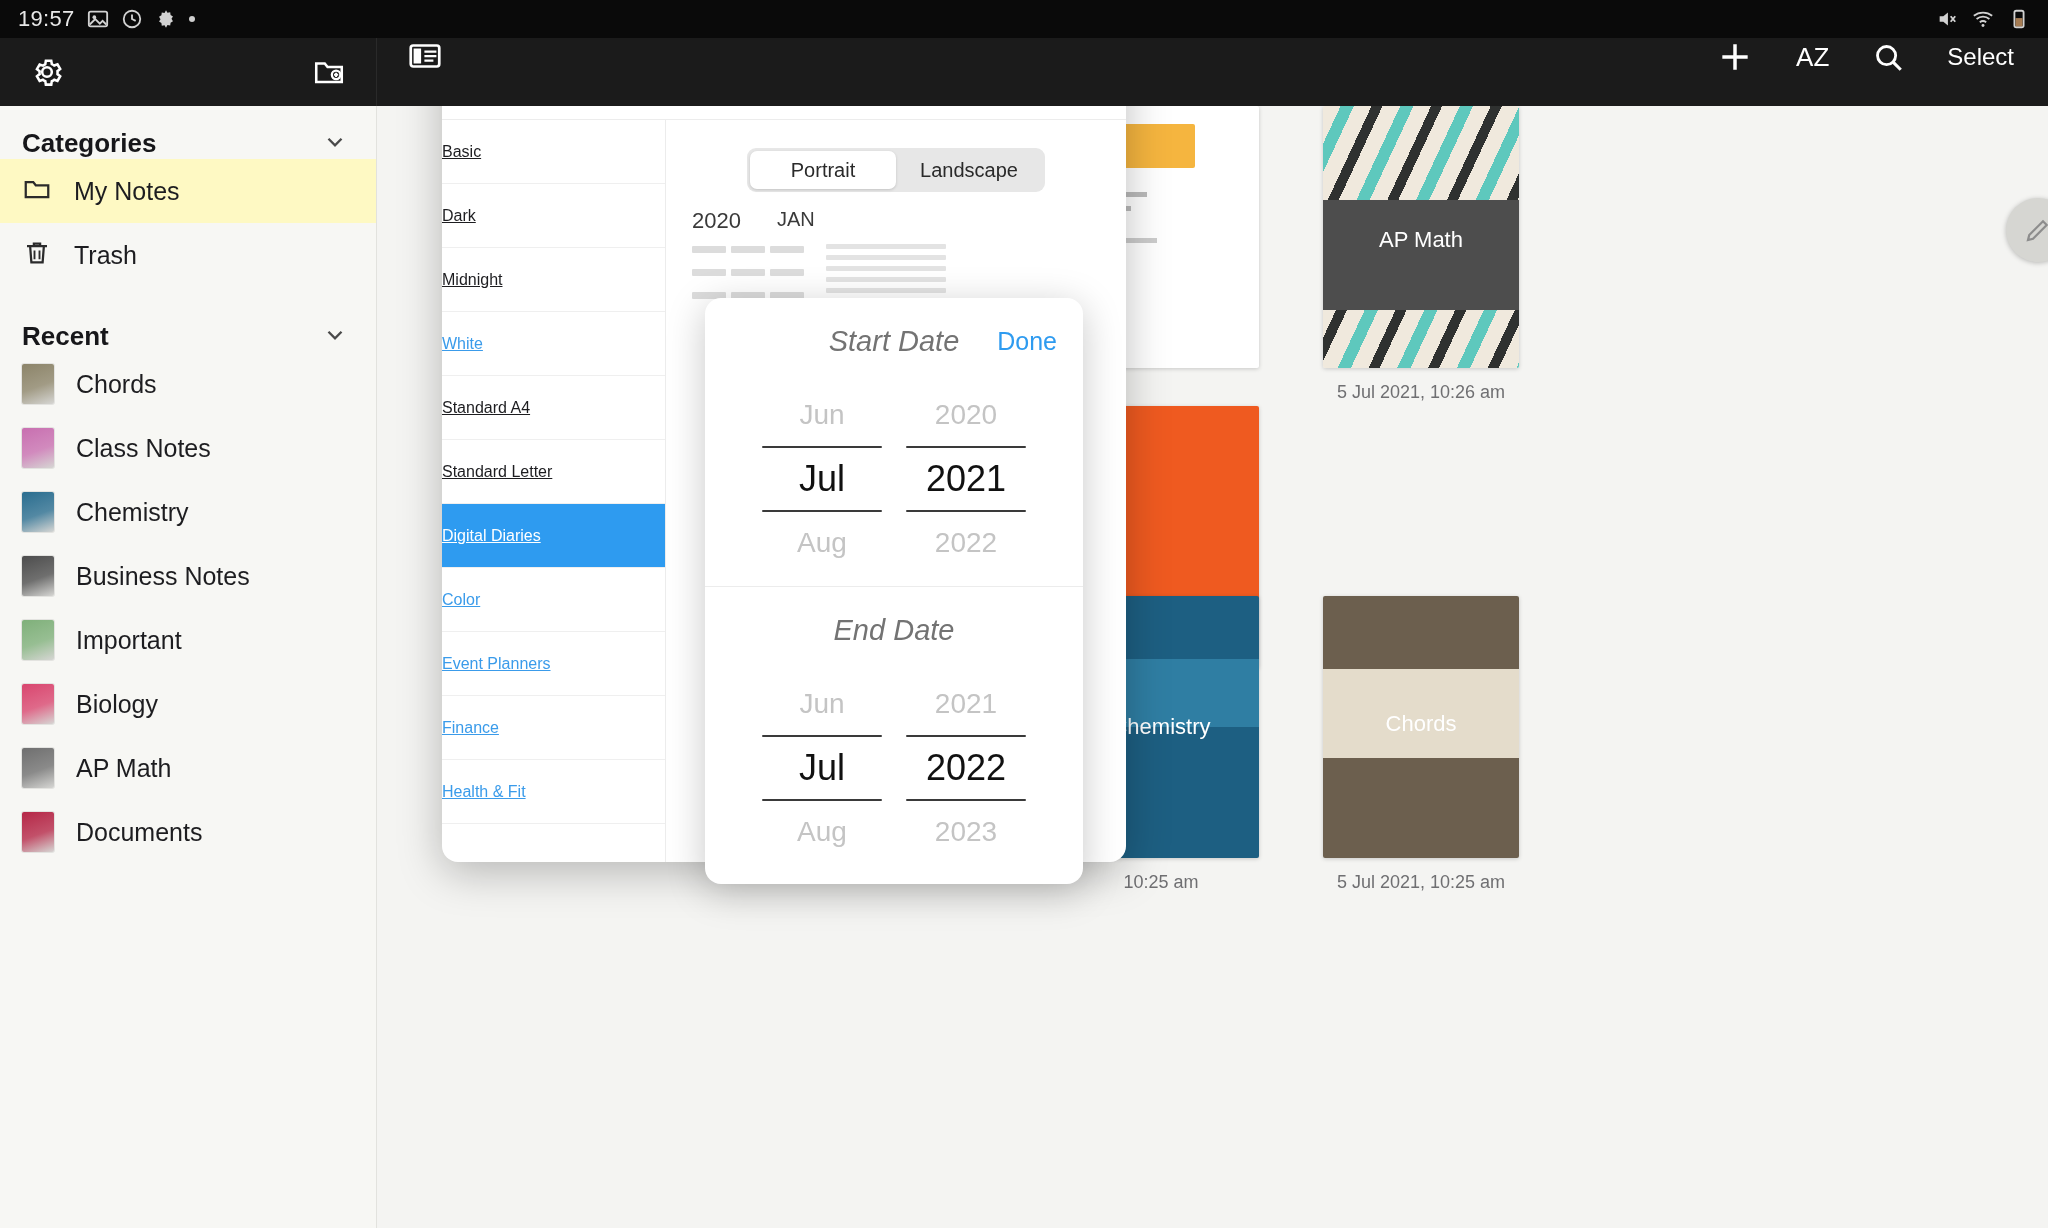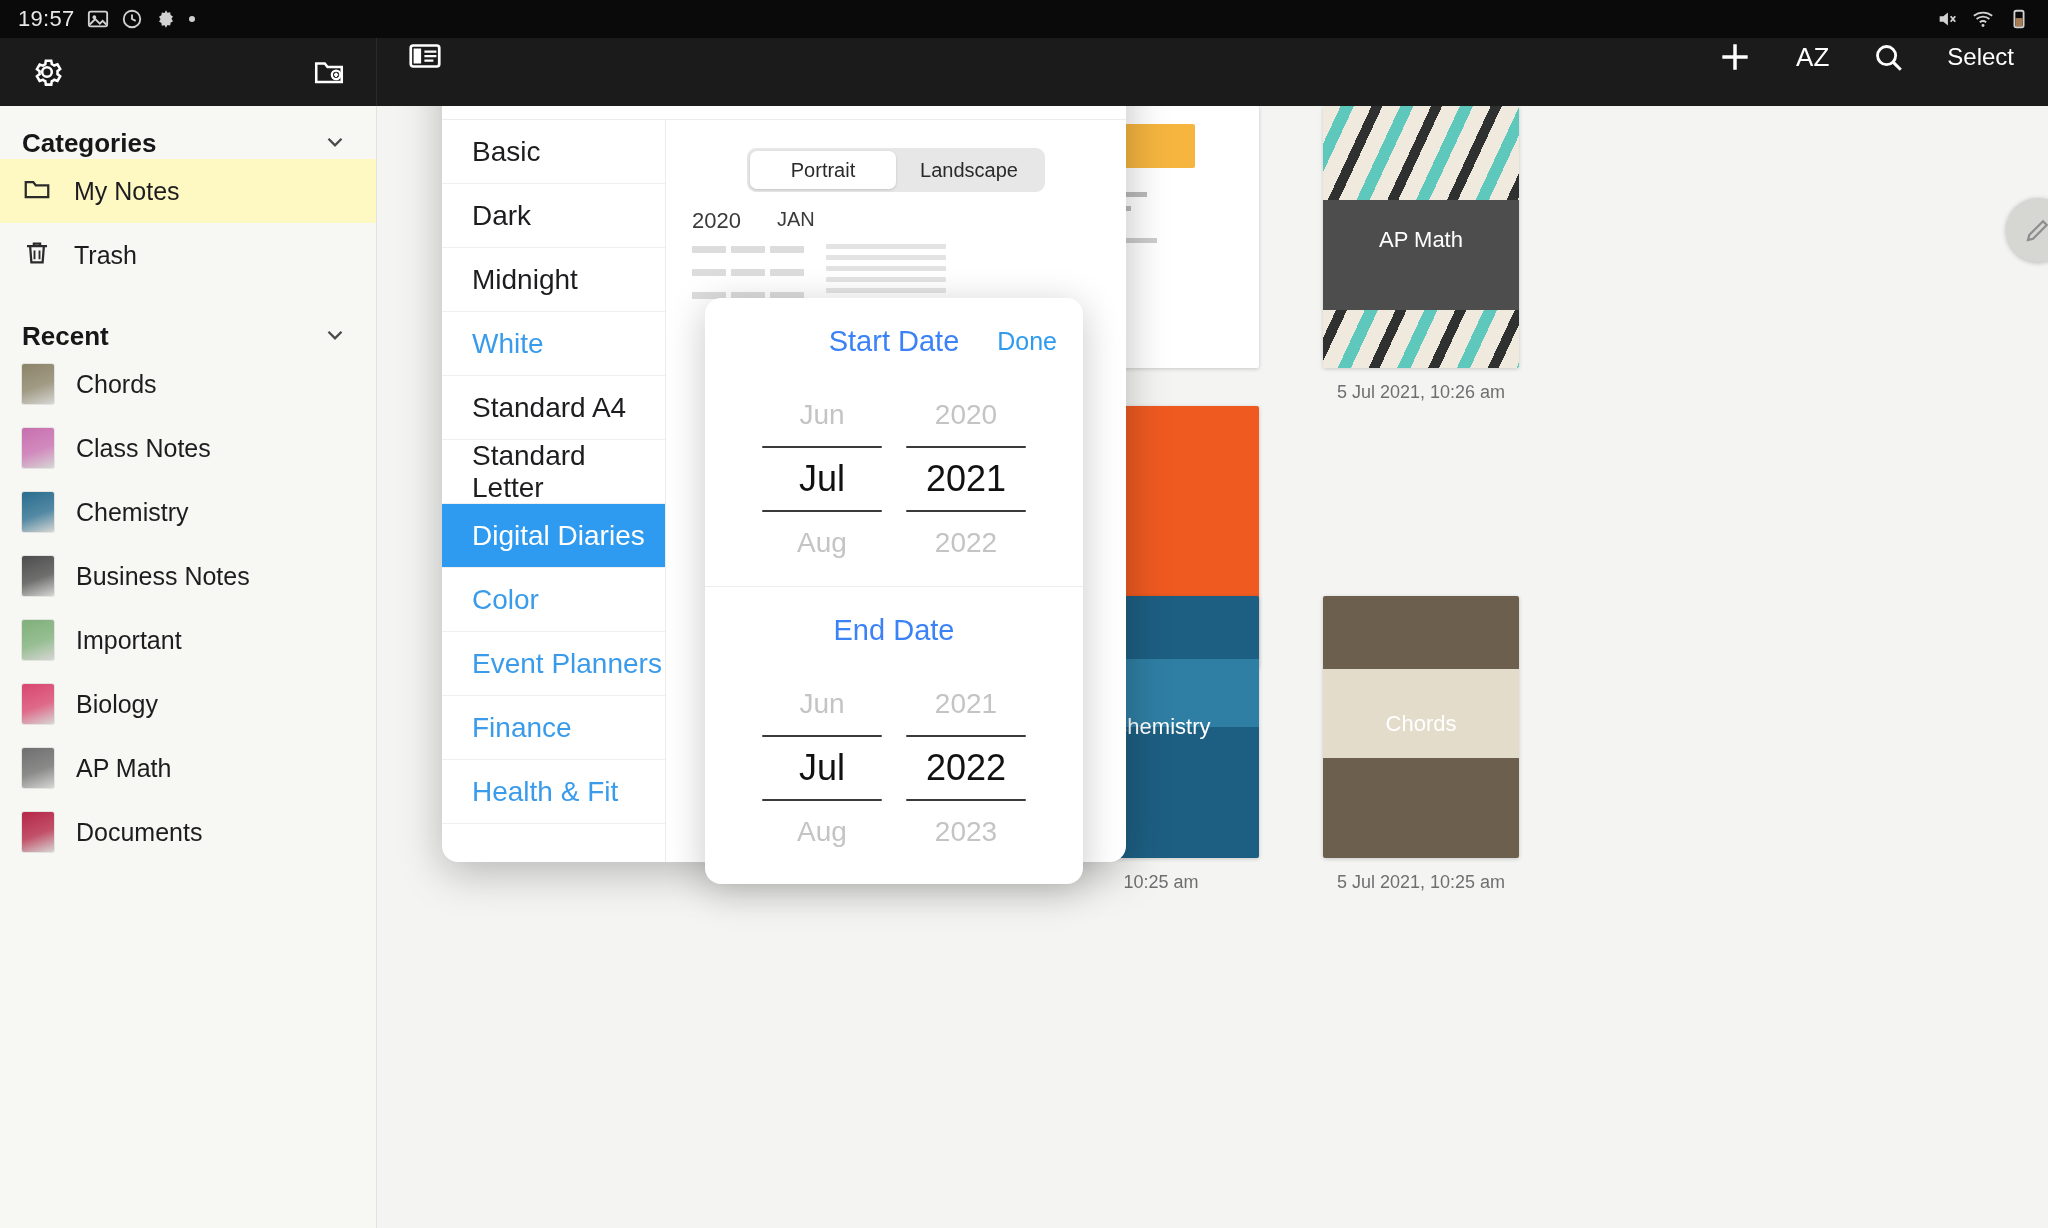--- a/index.html
+++ b/index.html
@@ -97,22 +97,22 @@
   .modal-head {
     height: 92px; display: flex; align-items: center;
     border-bottom: 1px solid #ececec; position: relative;
   }
   .back-btn { position: absolute; left: 34px; top: 50%; transform: translateY(-50%);
               color: #9a9a9a; cursor: pointer; }
   .modal-title { width: 100%; text-align: center; font-size: 30px; color: #17171a; }
   .modal-body { display: flex; height: 742px; }
   .tpl-list { width: 224px; border-right: 1px solid #ececec; overflow: hidden; }
   .tpl-item {
-    height: 64px; display: flex; align-items: center; padding-left: 30px;
-    font-size: 28px; color: #1d1d20; border-bottom: 1px solid #efefef;
+    height: 64px; display: flex; align-items: center; 
+    font-size: 16px; color: #1d1d20; border-bottom: 1px solid #efefef; text-decoration: underline;
   }
   .tpl-item.blue { color: #3a9bea; }
   .tpl-item.sel { background: #2e9bf0; color: #fff; }
   .preview { flex: 1; position: relative; }
   .seg {
     position: absolute; top: 28px; left: 50%; transform: translateX(-50%);
     width: 298px; height: 44px; background: #e7e7e7; border-radius: 9px;
     display: flex; padding: 3px;
   }
   .seg > div { flex: 1; display: flex; align-items: center; justify-content: center;
@@ -131,21 +131,21 @@
 
   
   .datepop {
     position: absolute; left: 705px; top: 298px; width: 378px; height: 586px;
     background: #fff; border-radius: 16px;
     box-shadow: 0 8px 38px rgba(0,0,0,.22); z-index: 45; overflow: hidden;
   }
   .dp-sec { position: relative; }
   .dp-sec + .dp-sec { border-top: 1px solid #ececec; }
   .dp-head { position: relative; height: 86px; display: flex; align-items: center; justify-content: center; }
-  .dp-title { font-size: 29px; color: #3b82f6; }
+  .dp-title { font-size: 29px; color: #737373; font-style: italic; }
   .dp-done { position: absolute; right: 26px; top: 50%; transform: translateY(-50%);
              font-size: 25px; color: #2e9bf0; }
   .wheels { display: flex; justify-content: center; gap: 24px; padding-bottom: 12px; }
   .wheel { width: 120px; text-align: center; }
   .wheel .w-row { height: 62px; display: flex; align-items: center; justify-content: center;
                   font-size: 28px; color: #c4c4c4; }
   .wheel .w-row.cur { color: #111; font-size: 36px; }
   .wheel .w-div { height: 2px; background: #3a3a3a; border-radius: 2px; }
 </style>
 </head>

